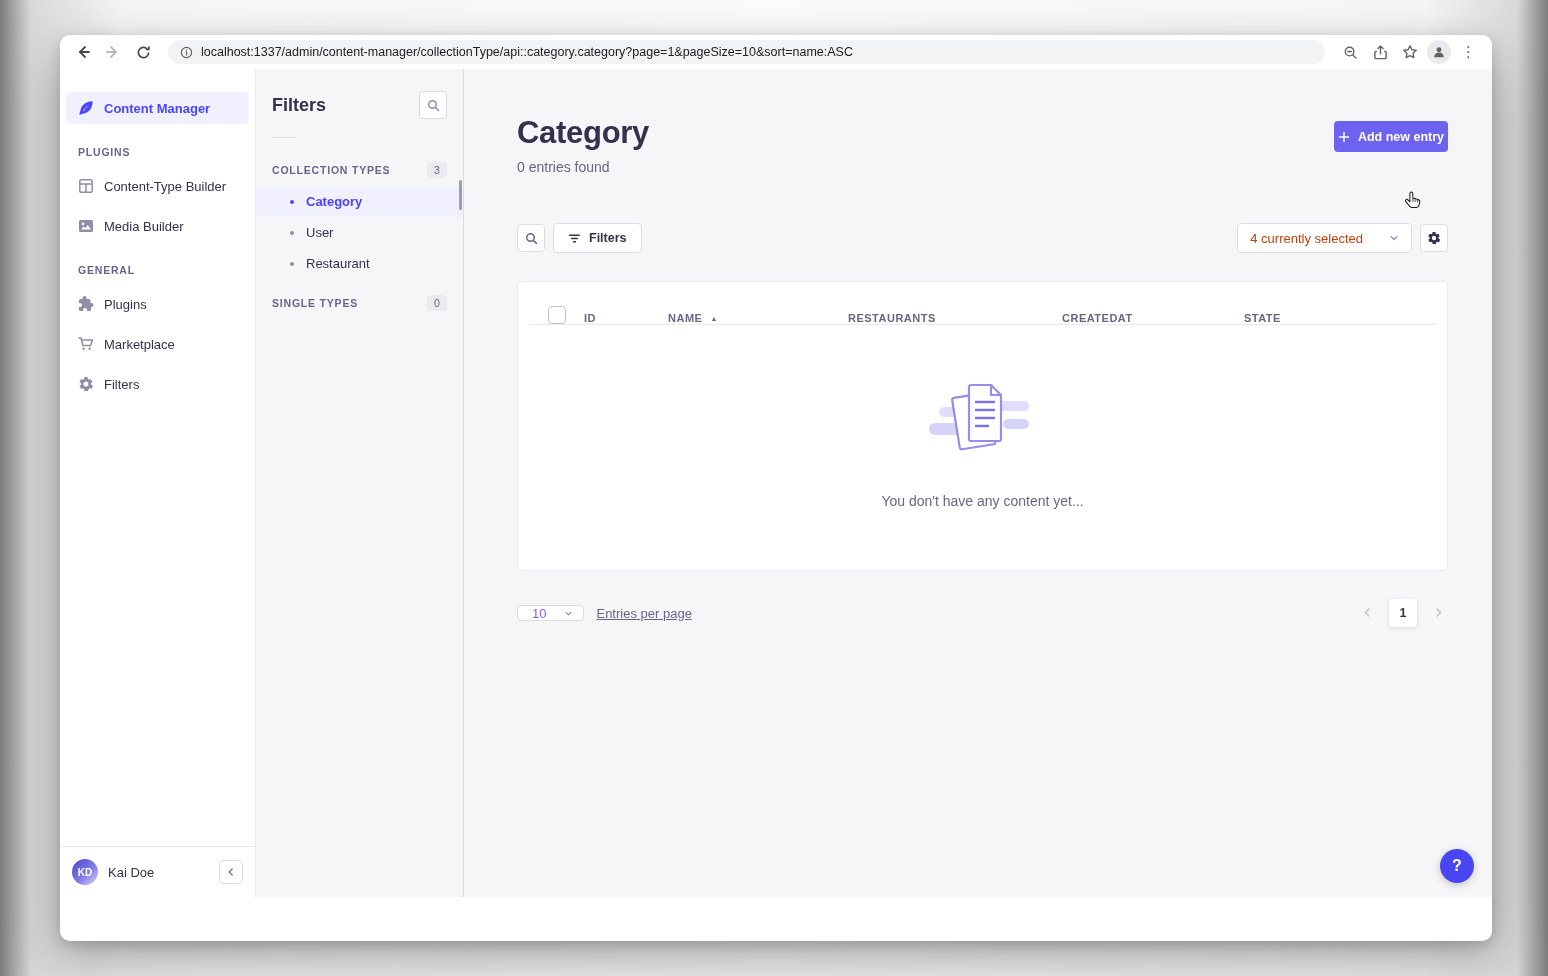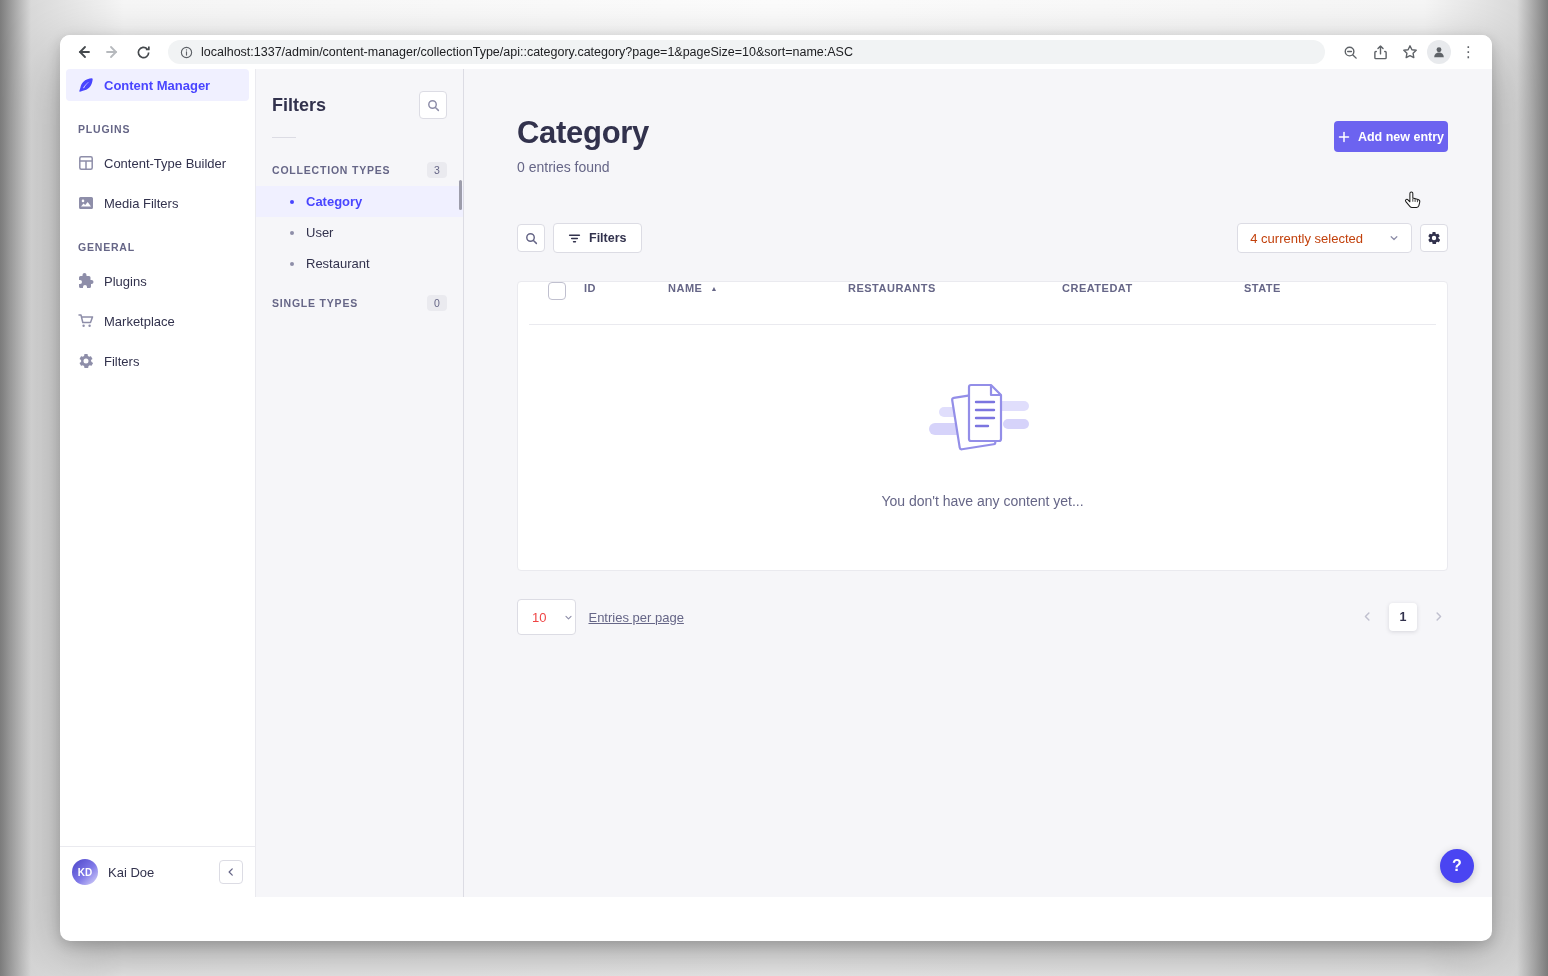--- a/index.html
+++ b/index.html
@@ -91,34 +91,34 @@
     padding:0 4px; font-size:12.5px; font-weight:bold; display:flex; align-items:center; gap:8px; margin-top:6px; }
   .filter-row { display:flex; align-items:center; margin-top:48px; gap:8px; }
   .btn-plain { height:30px; background:#fff; border:1px solid #dcdce4; border-radius:4px; color:#32324d;
     font-size:12.5px; font-weight:bold; display:flex; align-items:center; gap:8px; padding:0 14px; }
   .spacer { flex:1; }
   .select { height:30px; background:#fff; border:1px solid #dcdce4; border-radius:4px; color:#c2410c;
     font-size:13px; display:flex; align-items:center; gap:26px; padding:0 12px; }
   .select .chev { color:#8e8ea9; }
 
   .table-card { margin-top:28px; background:#fff; border:1px solid #eaeaef; border-radius:4px; height:290px; }
-  .thead { display:flex; align-items:flex-start; height:42px; padding:0 0 0 12px; }
+  .thead { display:flex; align-items:flex-end; height:42px; padding:0 0 0 12px; }
   .th { font-size:11px; font-weight:bold; color:#666687; letter-spacing:.5px; }
   .cell-check { width:54px; display:flex; justify-content:center; }
   .checkbox { width:18px; height:18px; border:1px solid #c0c0cf; border-radius:4px; background:#fff; }
   .cell-id{width:84px;} .cell-name{width:180px; display:flex; gap:8px; align-items:center;}
   .cell-rest{width:214px;} .cell-created{width:182px;}
   .sort-arrow { font-size:7px; color:#666687; }
   .thead-line { height:1px; background:#eaeaef; margin:0 11px; }
   .empty-zone { display:flex; flex-direction:column; align-items:center; padding-top:52px; }
   .empty-text { margin-top:26px; font-size:14px; color:#666687; }
 
   .pager-row { display:flex; align-items:center; margin-top:28px; }
-  .pagesize { height:36px; background:#fff; border:1px solid #dcdce4; border-radius:4px; color:#ef4444;
-    font-size:13px; display:flex; align-items:center; gap:18px; padding:0 2px 0 14px; }
+  .pagesize { height:16px; background:#fff; border:1px solid #dcdce4; border-radius:4px; color:#8b5cf6;
+    font-size:13px; display:flex; align-items:center; gap:18px; padding:0 10px 0 14px; }
   .pagesize .chev { color:#8e8ea9; }
   .pager-label { font-size:13px; color:#666687; margin-left:12px;text-decoration:underline; }
   .pager-nav { margin-left:auto; display:flex; align-items:center; gap:12px; }
   .pg-arrow { color:#c0c0cf; font-size:14px; padding:0 4px; }
   .pg-current { width:28px; height:28px; background:#fff; border-radius:4px; box-shadow:0 1px 4px rgba(33,33,52,.15);
     display:flex; align-items:center; justify-content:center; font-size:12.5px; font-weight:bold; color:#32324d; }
 
   .help-fab { position:absolute; right:18px; bottom:14px; width:34px; height:34px; border-radius:50%;
     background:#4a45f2; color:#fff; font-size:16px; font-weight:bold; border:none;
     display:flex; align-items:center; justify-content:center; box-shadow:0 2px 8px rgba(0,0,0,.2); }
@@ -184,42 +184,42 @@
             <path d="M2.5 14a5.5 5.5 0 0 1 11 0z"></path>
           </svg>
     </div>
     <div class="menu-dots">⋮</div>
   </div>
 
   <div class="app">
 
     <aside class="sidebar">
 
-      <div class="side-item active" style="margin-top:0;">
+      <div class="side-item active" style="margin-top:23px;">
         <svg width="16" height="16" viewBox="0 0 16 16" fill="currentColor">
               <path d="M13.8 1.3c-2.6.2-6.3 1.3-8.6 3.6-1.6 1.6-2.6 3.9-2.9 6.2l-1 2.9c-.1.4.3.8.7.7l2.9-1c2.3-.3 4.6-1.3 6.2-2.9C13.4 8.5 14.5 4.8 14.7 2.2c0-.5-.4-.9-.9-.9zM5.2 10.8c1.8-2.9 4.1-5 6.3-6.3-2.9 2.4-4.7 4.7-5.6 7-.2-.3-.4-.5-.7-.7z"></path>
             </svg>
         <span>Content Manager</span>
       </div>
 
       <div class="side-head">PLUGINS</div>
 
       <div class="side-item">
         <svg width="16" height="16" viewBox="0 0 16 16" fill="none" stroke="currentColor" stroke-width="1.5">
               <rect x="1.8" y="1.8" width="12.4" height="12.4" rx="1.5"></rect>
               <path d="M1.8 6h12.4"></path>
               <path d="M8 6v8.2"></path>
             </svg>
         <span>Content-Type Builder</span>
       </div>
       <div class="side-item">
         <svg width="16" height="16" viewBox="0 0 16 16" fill="currentColor">
               <path d="M2.5 2h11A1.5 1.5 0 0 1 15 3.5v9a1.5 1.5 0 0 1-1.5 1.5h-11A1.5 1.5 0 0 1 1 12.5v-9A1.5 1.5 0 0 1 2.5 2zm.5 9.5h10L9.7 7l-2.5 3-1.7-1.5zM5 7.2A1.3 1.3 0 1 0 5 4.6a1.3 1.3 0 0 0 0 2.6z"></path>
             </svg>
-        <span>Media Filters</span>
+        <span>Media Builder</span>
       </div>
 
       <div class="side-head">GENERAL</div>
 
       <div class="side-item">
         <svg width="16" height="16" viewBox="0 0 16 16" fill="currentColor">
               <path d="M13.5 7h-1V4.5A1.5 1.5 0 0 0 11 3H8.5V2a2 2 0 1 0-4 0v1H2.5A1.5 1.5 0 0 0 1 4.5V7h1a2 2 0 1 1 0 4H1v2.5A1.5 1.5 0 0 0 2.5 15H5v-1a2 2 0 1 1 4 0v1h2.5a1.5 1.5 0 0 0 1.5-1.5V11h.5a2 2 0 1 0 0-4z"></path>
             </svg>
         <span>Plugins</span>
       </div>

